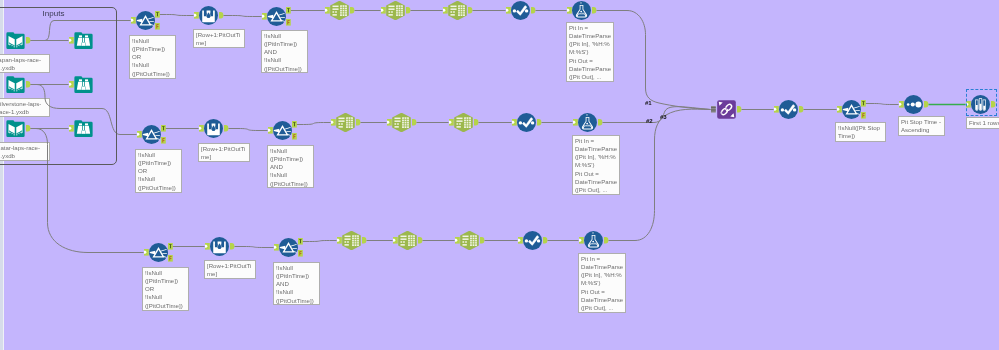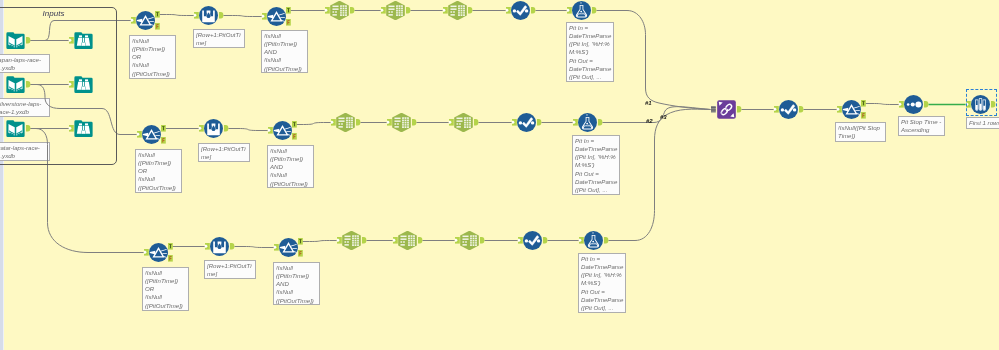--- a/index.html
+++ b/index.html
@@ -1,19 +1,19 @@
 <!DOCTYPE html>
 <html><head>
 <meta charset="utf-8">
 <title>Alteryx Workflow Canvas</title>
 <style>
   html,body{margin:0;padding:0;}
   body{width:999px;height:350px;overflow:hidden;background:#ffffff;
        font-family:"Liberation Sans",sans-serif;}
-  #canvas{position:absolute;left:0;top:0;width:999px;height:350px;background:#fef9c3;overflow:hidden;font-style:italic;}
+  #canvas{position:absolute;left:0;top:0;width:999px;height:350px;background:#c4b5fd;overflow:hidden;}
   .leftstrip{position:absolute;left:0;top:0;width:3px;height:350px;background:#d6dcea;}
   .leftstrip2{position:absolute;left:3px;top:0;width:1px;height:350px;background:#eef1f7;}
   svg.wires{position:absolute;left:0;top:0;width:999px;height:350px;pointer-events:none;overflow:visible;}
   .anno{position:absolute;background:#fcfcfc;border:1px solid #aeaeae;color:#6e6e6e;
         font-size:6.1px;line-height:8.3px;padding:0.5px 1px 1px 2px;box-sizing:border-box;
         font-family:"Liberation Sans",sans-serif;white-space:pre-line;overflow:hidden;}
   .container-box{position:absolute;border:1.4px solid #5a5a5a;border-radius:5px;background:transparent;}
   .container-title{position:absolute;font-size:8px;color:#3b3b55;text-align:center;white-space:nowrap;}
   .conn-label{position:absolute;font-size:6px;color:#151515;font-weight:700;white-space:nowrap;}
   .sel-box{position:absolute;border:1px dashed #2a7fd4;box-sizing:border-box;}

